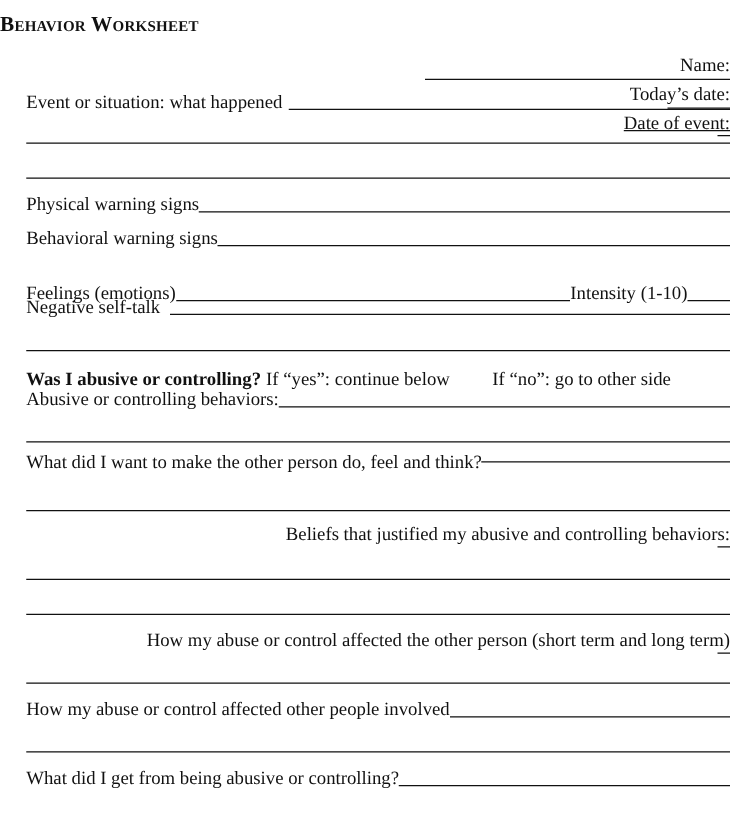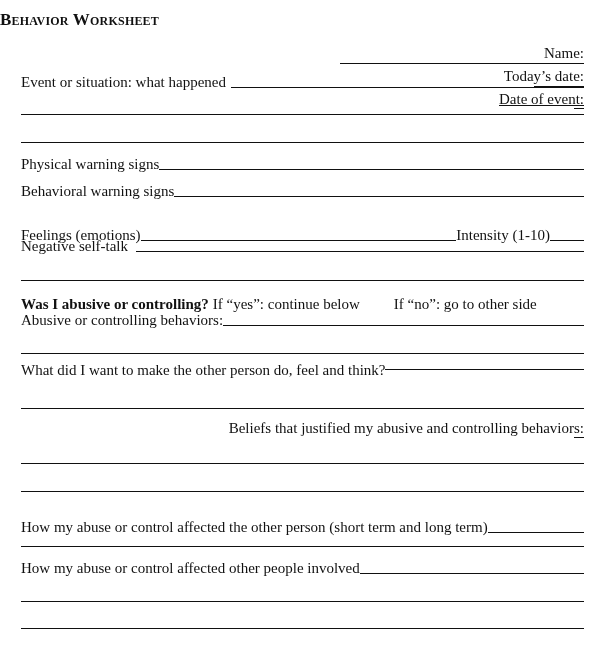--- a/index.html
+++ b/index.html
@@ -75,27 +75,28 @@
 </div>
 <div class="hline" style="top:408px;"></div>
 
 <div class="row" style="top:419px;flex-direction:column;">
   <span class="lbl">Beliefs that justified my abusive and controlling behaviors:</span>
   <span class="fill"></span>
 </div>
 <div class="hline" style="top:463px;"></div>
 <div class="hline" style="top:491px;"></div>
 
-<div class="row" style="top:516px;">
+<div class="row" style="top:504px;flex-direction:column;">
   <span class="lbl">How my abuse or control affected the other person (short term and long term)</span>
   <span class="fill"></span>
 </div>
 <div class="hline" style="top:546px;"></div>
 
 <div class="row" style="top:557px;">
   <span class="lbl">How my abuse or control affected other people involved</span>
   <span class="fill"></span>
 </div>
 <div class="hline" style="top:601px;"></div>
 
 <div class="row" style="top:612px;">
+  <span class="lbl">What did I get from being abusive or controlling?</span>
   <span class="fill"></span>
 </div>
 
 </body></html>

